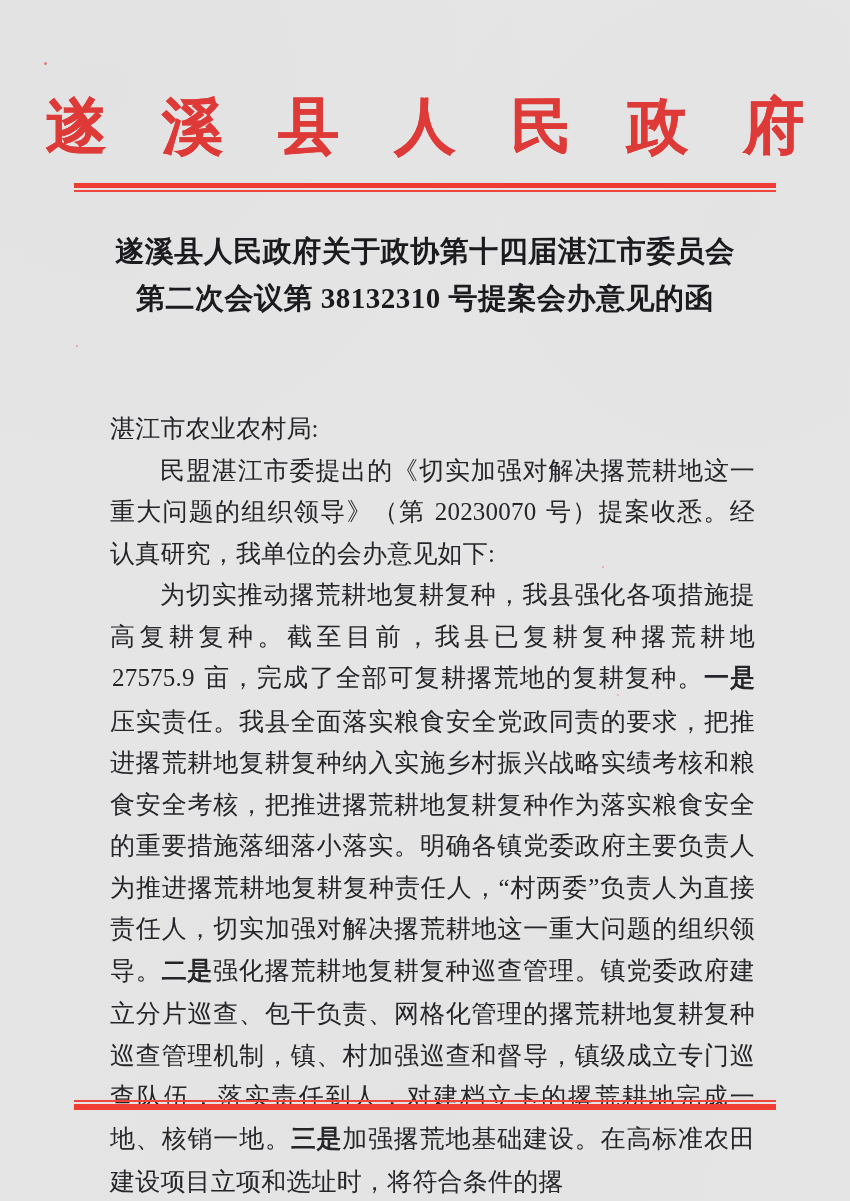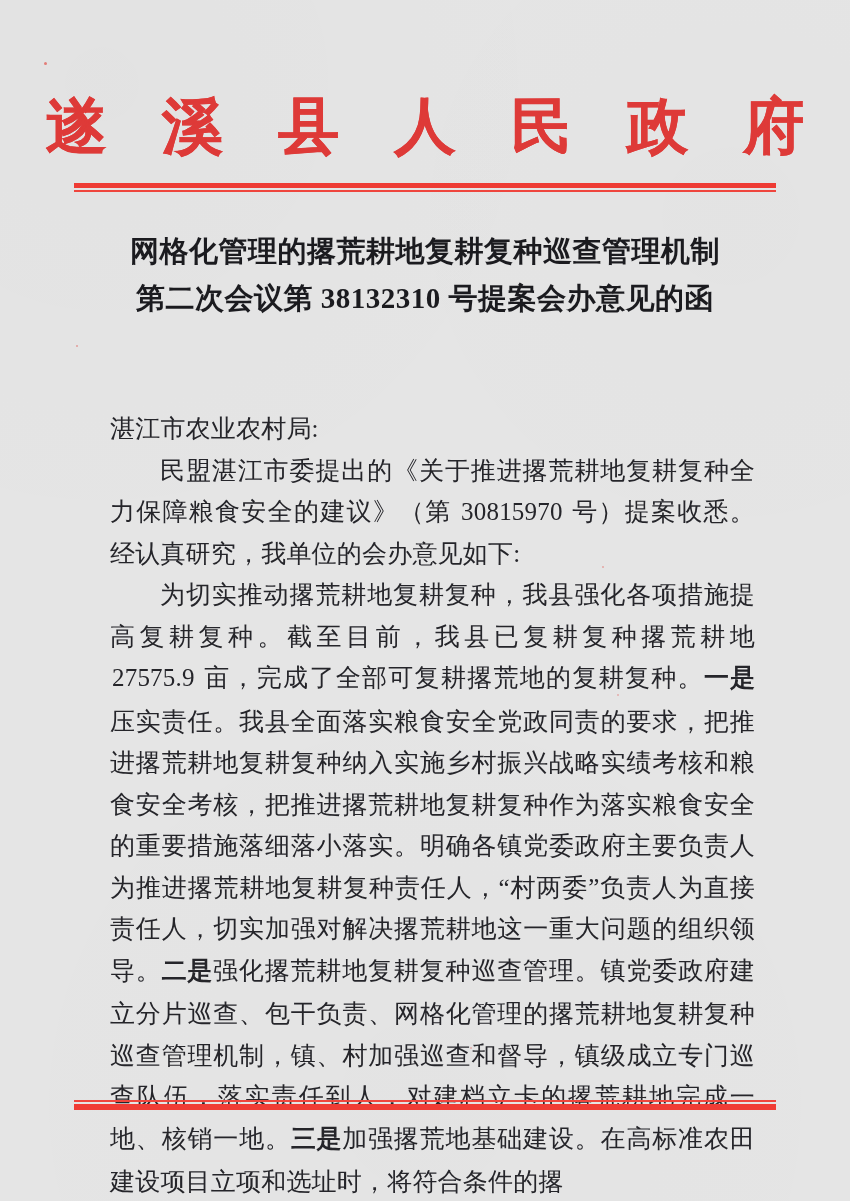--- a/index.html
+++ b/index.html
@@ -173,27 +173,27 @@
     <span class="masthead-title">遂 溪 县 人 民 政 府</span>
   </div>
 
   <div class="rule-top">
     <div class="bar-thick"></div>
     <div class="bar-gap"></div>
     <div class="bar-thin"></div>
   </div>
 
   <div class="doc-title">
-    <span class="title-line">网格化管理的撂荒耕地复耕复种巡查管理机制</span>
+    <span class="title-line">遂溪县人民政府关于政协第十四届湛江市委员会</span>
     <span class="title-line">第二次会议第 38132310 号提案会办意见的函</span>
   </div>
 
   <div class="body-block">
     <p class="addressee">湛江市农业农村局:</p>
-    <p class="para"><span>民盟湛江市委提出的《关于推进撂荒耕地复耕复种全力保障粮食安全的建议》（第 </span><span class="num">30815970</span><span> 号）提案收悉。经认真研究，我单位的会办意见如下:</span></p>
+    <p class="para"><span>民盟湛江市委提出的《切实加强对解决撂荒耕地这一重大问题的组织领导》（第 </span><span class="num">20230070</span><span> 号）提案收悉。经认真研究，我单位的会办意见如下:</span></p>
     <p class="para"><span>为切实推动撂荒耕地复耕复种，我县强化各项措施提高复耕复种。截至目前，我县已复耕复种撂荒耕地 </span><span class="num">27575.9</span><span> 亩，完成了全部可复耕撂荒地的复耕复种。</span><span class="emph">一是</span><span>压实责任。我县全面落实粮食安全党政同责的要求，把推进撂荒耕地复耕复种纳入实施乡村振兴战略实绩考核和粮食安全考核，把推进撂荒耕地复耕复种作为落实粮食安全的重要措施落细落小落实。明确各镇党委政府主要负责人为推进撂荒耕地复耕复种责任人，“村两委”负责人为直接责任人，切实加强对解决撂荒耕地这一重大问题的组织领导。</span><span class="emph">二是</span><span>强化撂荒耕地复耕复种巡查管理。镇党委政府建立分片巡查、包干负责、网格化管理的撂荒耕地复耕复种巡查管理机制，镇、村加强巡查和督导，镇级成立专门巡查队伍，落实责任到人，对建档立卡的撂荒耕地完成一地、核销一地。</span><span class="emph">三是</span><span>加强撂荒地基础建设。在高标准农田建设项目立项和选址时，将符合条件的撂</span></p>
   </div>
 
   <div class="rule-bottom">
     <div class="bar-thin"></div>
     <div class="bar-gap"></div>
     <div class="bar-thick"></div>
   </div>
 
 </div>

